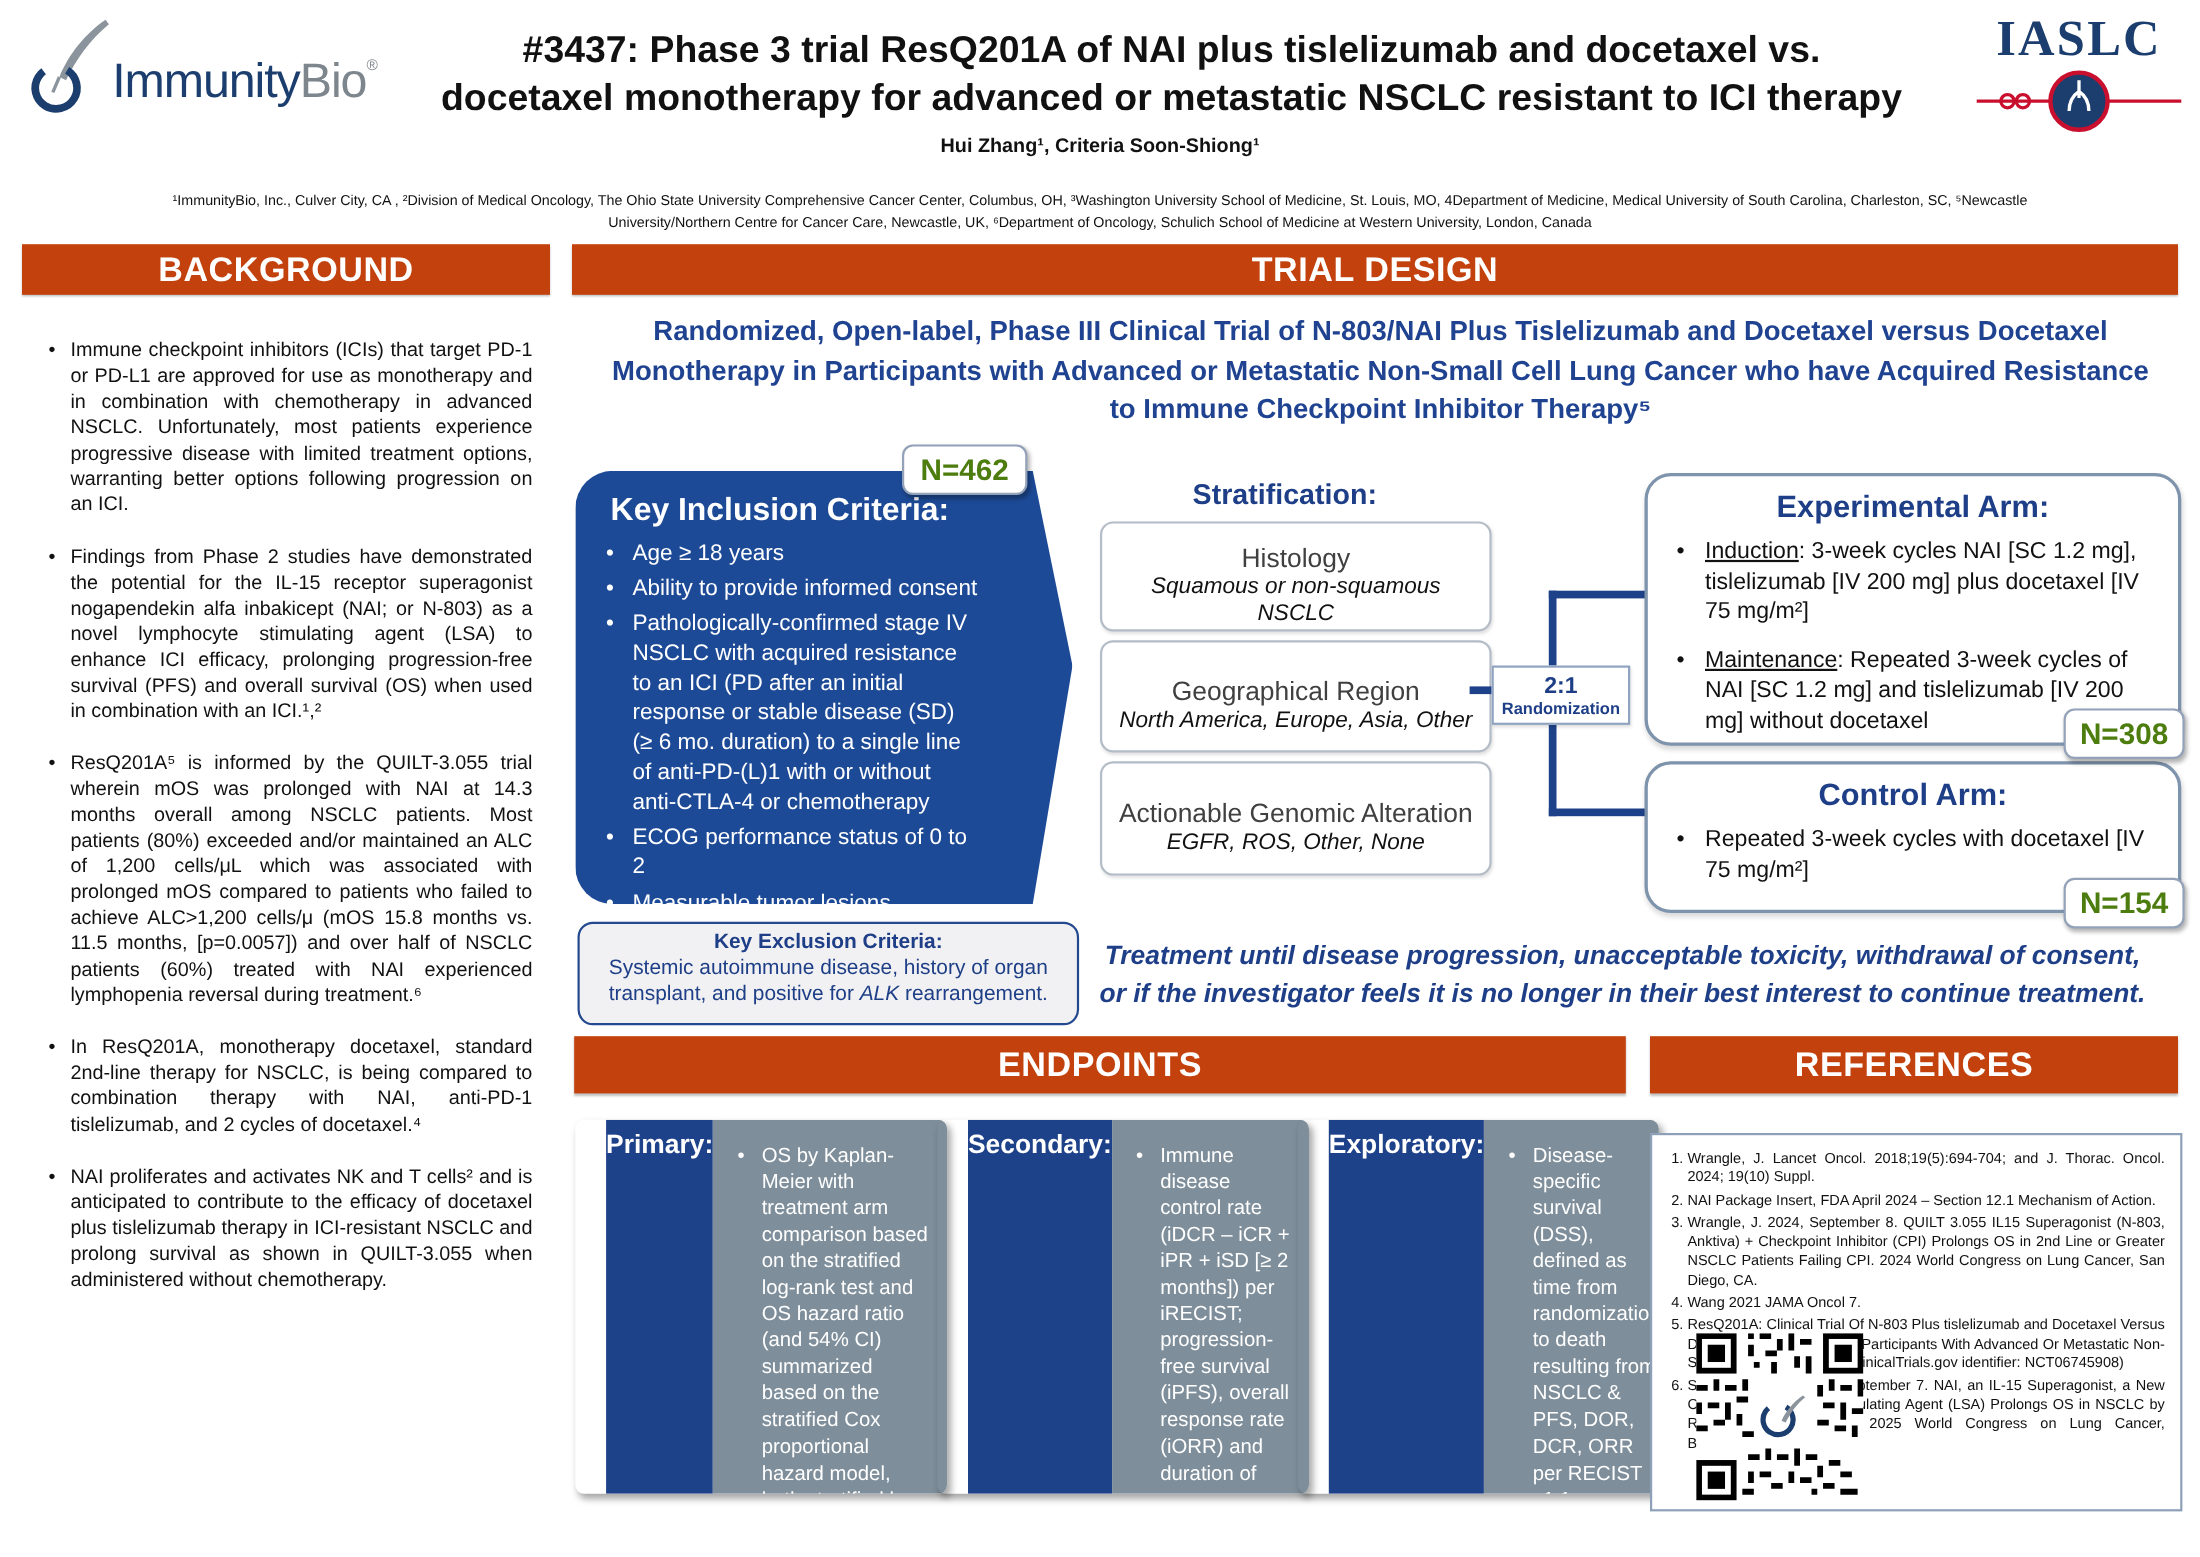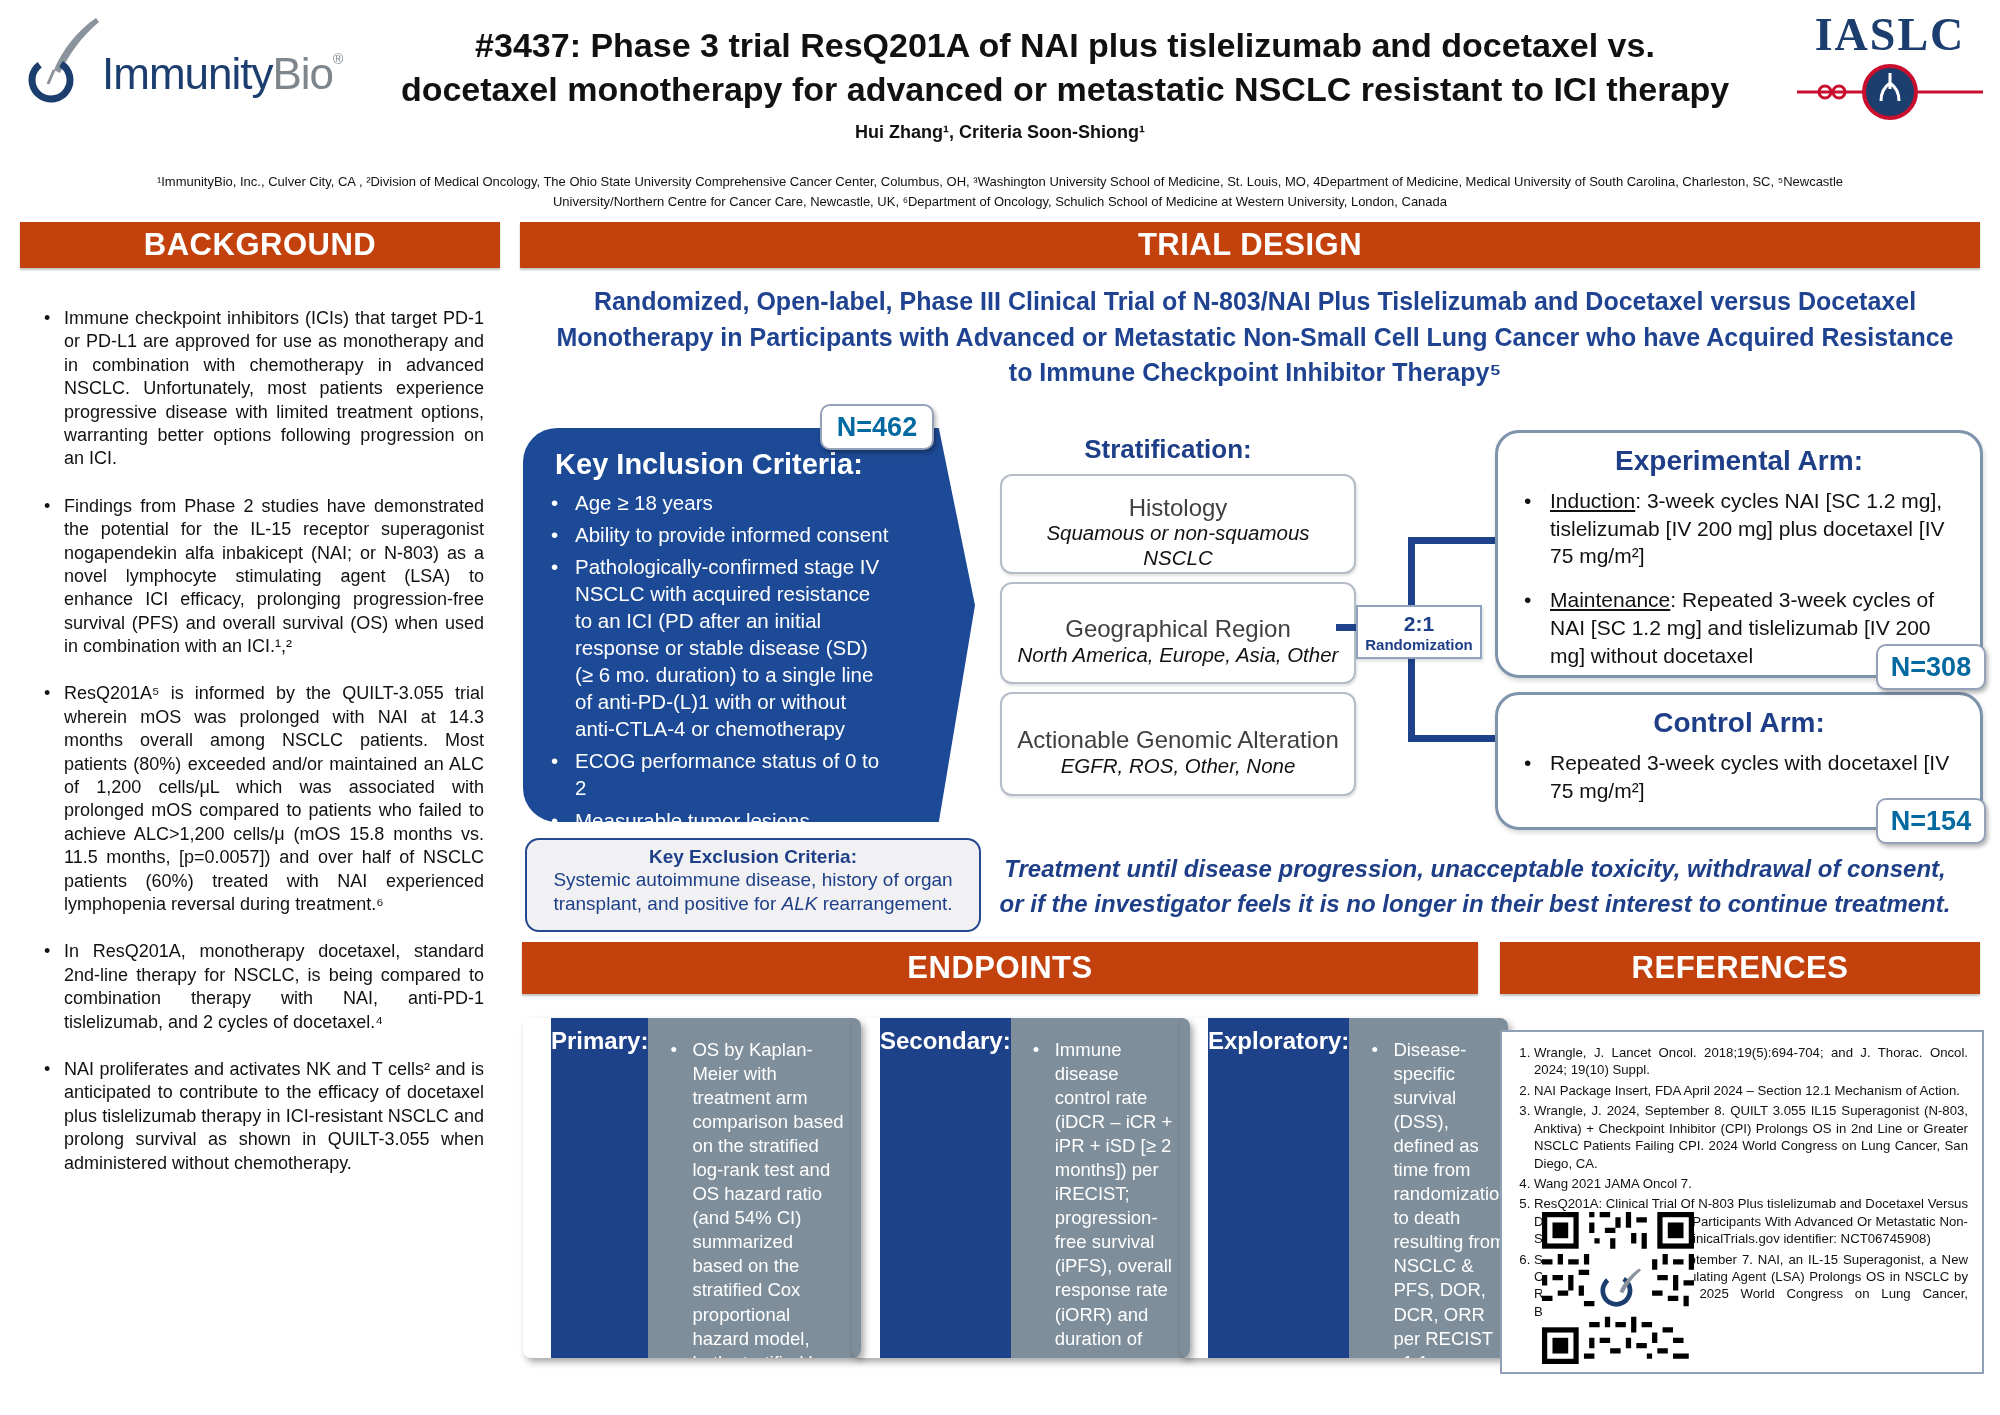--- a/index.html
+++ b/index.html
@@ -43,21 +43,21 @@
     border-radius:34px;
     color:#fff;
   }
   .pent-title{font-size:29px;font-weight:bold;text-align:center;padding:20px 110px 8px 30px;}
   .pent-list{margin:0;padding:0 86px 0 52px;list-style:none;}
   .pent-list li{font-size:20.5px;line-height:1.32;margin-bottom:5px;position:relative;}
   .pent-list li::before{content:"\2022";position:absolute;left:-24px;top:0;}
 
   .nbadge{
     background:#fff;border:2px solid #93a2b8;border-radius:10px;
-    font-weight:bold;font-size:27px;color:#0369a1;
+    font-weight:bold;font-size:27px;color:#4d7c0f;
     display:flex;align-items:center;justify-content:center;
     box-shadow:2px 3px 4px rgba(0,0,0,0.3);
   }
 
   .excl-box{
     background:#f1f1f3;border:2px solid #24498e;border-radius:14px;
     text-align:center;color:#1e3f87;padding:6px 10px;
   }
   .excl-title{font-size:19px;font-weight:bold;}
   .excl-body{font-size:19px;line-height:1.25;}

